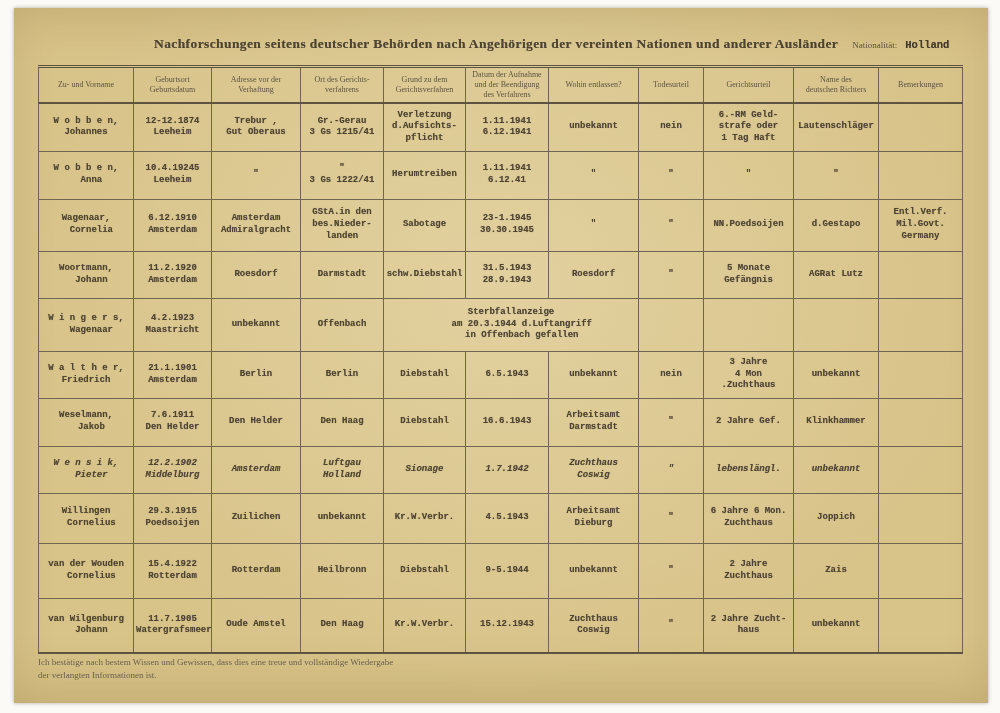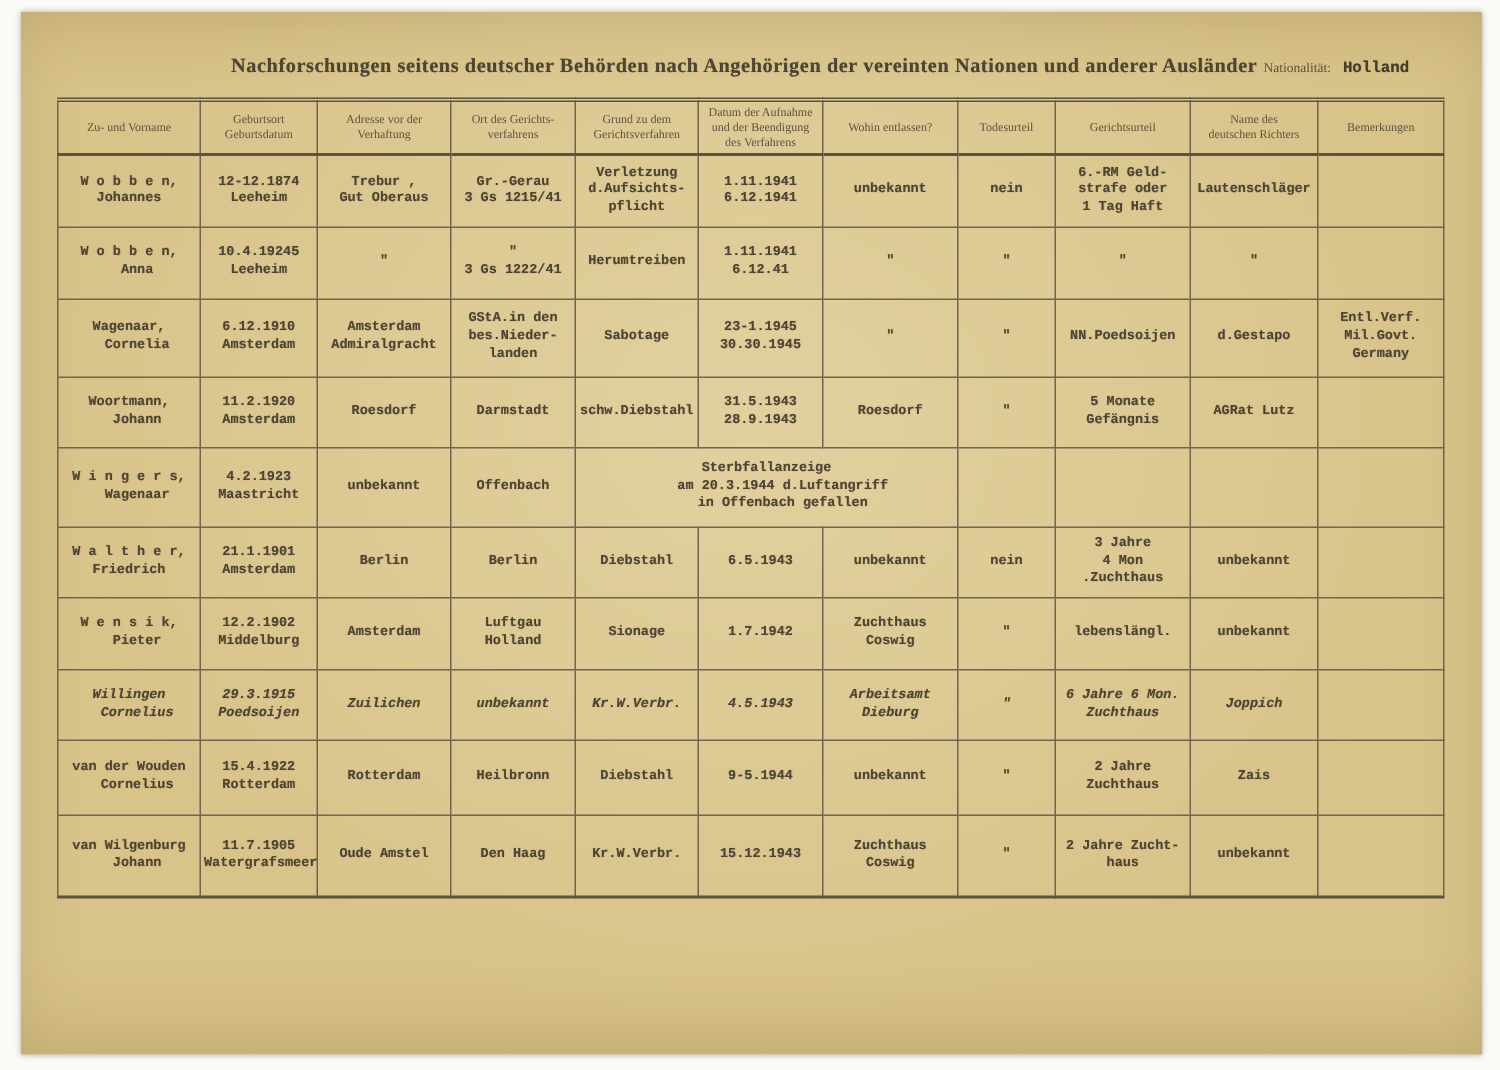--- a/index.html
+++ b/index.html
@@ -22,21 +22,21 @@
   }
   .doc-title{
     font-family:"Liberation Serif",serif;
     font-weight:bold;font-size:13.5px;letter-spacing:0.4px;
     color:#4d4433;white-space:nowrap;
     text-shadow:0 0 0.6px rgba(77,68,51,0.55);
     margin-left:36px;
   }
   .nat-label{
     font-family:"Liberation Serif",serif;font-size:9px;color:#5a5140;
-    margin-left:4px;white-space:nowrap;
+    margin-left:14px;white-space:nowrap;
   }
   .nat-value{
     font-family:"Liberation Mono",monospace;font-weight:bold;font-size:10.5px;
     color:#443b2c;margin-left:8px;white-space:nowrap;
     text-shadow:0 0 0.6px rgba(68,59,44,0.6);
   }
   table.records{
     position:absolute;left:24px;top:57px;width:924px;
     border-collapse:collapse;table-layout:fixed;
     border:1px solid #6f6550;
@@ -237,20 +237,36 @@
           <td class="col-4">Diebstahl</td>
           <td class="col-5">6.5.1943</td>
           <td class="col-6">unbekannt</td>
           <td class="col-7">nein</td>
           <td class="col-8">3 Jahre
 4 Mon .Zuchthaus</td>
           <td class="col-9">unbekannt</td>
           <td class="col-10"></td>
         </tr>
         <tr>
+          <td class="col-0">Weselmann,
+  Jakob</td>
+          <td class="col-1">7.6.1911
+Den Helder</td>
+          <td class="col-2">Den Helder</td>
+          <td class="col-3">Den Haag</td>
+          <td class="col-4">Diebstahl</td>
+          <td class="col-5">16.6.1943</td>
+          <td class="col-6">Arbeitsamt
+Darmstadt</td>
+          <td class="col-7">"</td>
+          <td class="col-8">2 Jahre Gef.</td>
+          <td class="col-9">Klinkhammer</td>
+          <td class="col-10"></td>
+        </tr>
+        <tr>
           <td class="col-0">W e n s i k,
   Pieter</td>
           <td class="col-1">12.2.1902
 Middelburg</td>
           <td class="col-2">Amsterdam</td>
           <td class="col-3">Luftgau
 Holland</td>
           <td class="col-4">Sionage</td>
           <td class="col-5">1.7.1942</td>
           <td class="col-6">Zuchthaus
@@ -306,14 +322,16 @@
 Coswig</td>
           <td class="col-7">"</td>
           <td class="col-8">2 Jahre Zucht-
 haus</td>
           <td class="col-9">unbekannt</td>
           <td class="col-10"></td>
         </tr>
       </tbody>
   </table>
 
+  <div class="footer-note">Ich bestätige nach bestem Wissen und Gewissen, dass dies eine treue und vollständige Wiedergabe
+der verlangten Informationen ist.</div>
 
 </div>
 
 </body></html>

